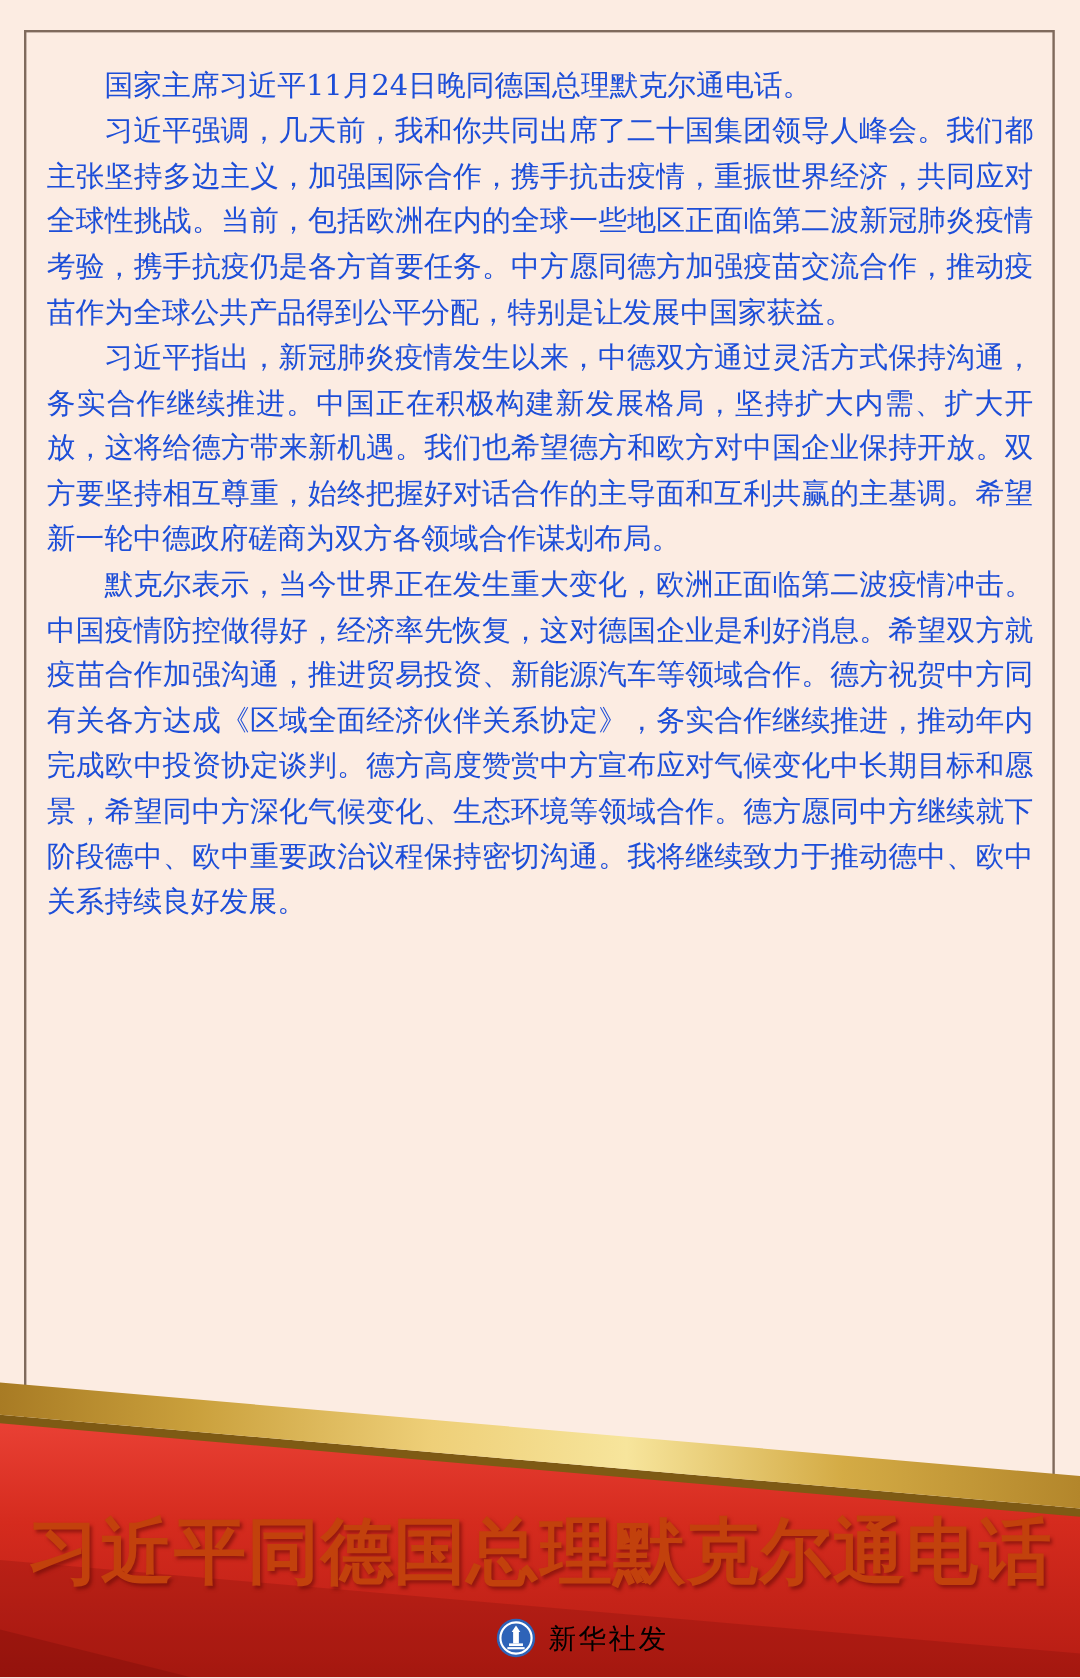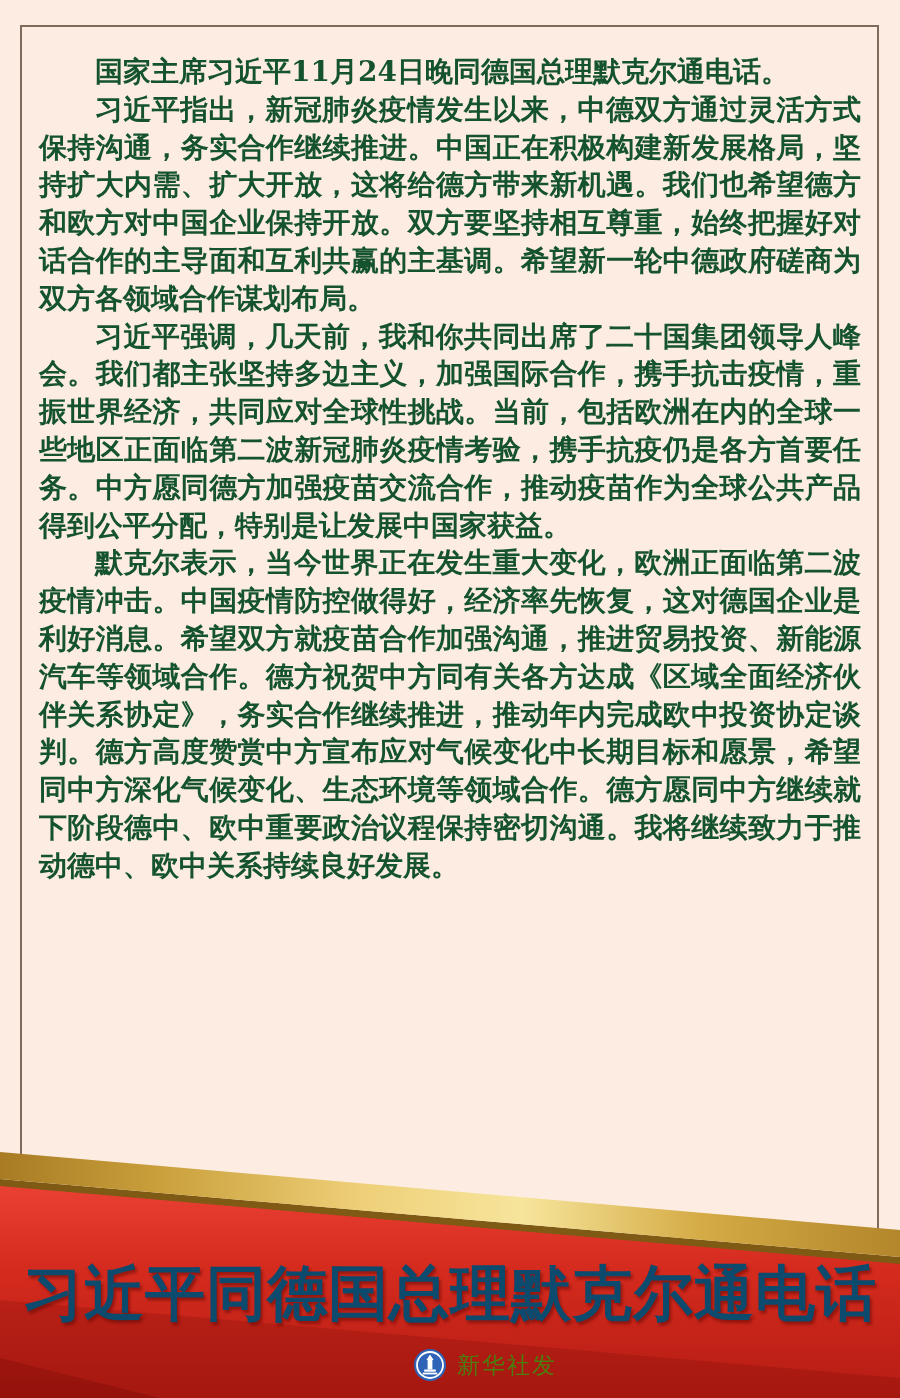--- a/index.html
+++ b/index.html
@@ -8,61 +8,60 @@
 
   
   .frame{
     position:absolute;left:20px;top:25px;width:859px;height:1365px;
     border:2px solid #7f6a5c;box-sizing:border-box;background:transparent;
   }
 
   
   .article{
     position:absolute;left:39px;top:53px;width:822px;
-    color:#14532d;font-size:28px;line-height:37.8px;
+    color:#1d4ed8;font-size:24px;line-height:37.8px;
     text-align:justify;text-justify:inter-character;
     font-family:"DejaVu Serif","Liberation Serif",serif;
-    font-weight:bold;
   }
   .article p{margin:0;text-indent:2em;}
 
   
   .banner-svg{position:absolute;left:0;top:0;width:900px;height:1398px;pointer-events:none;}
 
   
   .banner-title{
     position:absolute;left:0;top:1260px;width:900px;
     text-align:center;font-size:60px;font-weight:bold;
-    color:#0c4a6e;letter-spacing:1px;line-height:1.1;
+    color:#c2410c;letter-spacing:1px;line-height:1.1;
     font-family:"DejaVu Serif","Liberation Serif",serif;
     text-shadow:2px 3px 3px rgba(100,10,5,0.55);
   }
 
   
   .footer{
     position:absolute;left:0;top:1348px;width:900px;
     display:flex;align-items:center;justify-content:center;gap:10px;
     transform:translateX(35px);
   }
   .footer-credit{
-    color:#4d7c0f;font-size:23px;letter-spacing:2px;
+    color:#000000;font-size:23px;letter-spacing:2px;
     font-family:"DejaVu Serif","Liberation Serif",serif;
   }
 </style>
 </head>
 <body>
 
 <div class="poster">
 
   <div class="frame"></div>
 
   <div class="article">
     <p>国家主席习近平11月24日晚同德国总理默克尔通电话。</p>
+    <p>习近平强调，几天前，我和你共同出席了二十国集团领导人峰会。我们都主张坚持多边主义，加强国际合作，携手抗击疫情，重振世界经济，共同应对全球性挑战。当前，包括欧洲在内的全球一些地区正面临第二波新冠肺炎疫情考验，携手抗疫仍是各方首要任务。中方愿同德方加强疫苗交流合作，推动疫苗作为全球公共产品得到公平分配，特别是让发展中国家获益。</p>
     <p>习近平指出，新冠肺炎疫情发生以来，中德双方通过灵活方式保持沟通，务实合作继续推进。中国正在积极构建新发展格局，坚持扩大内需、扩大开放，这将给德方带来新机遇。我们也希望德方和欧方对中国企业保持开放。双方要坚持相互尊重，始终把握好对话合作的主导面和互利共赢的主基调。希望新一轮中德政府磋商为双方各领域合作谋划布局。</p>
-    <p>习近平强调，几天前，我和你共同出席了二十国集团领导人峰会。我们都主张坚持多边主义，加强国际合作，携手抗击疫情，重振世界经济，共同应对全球性挑战。当前，包括欧洲在内的全球一些地区正面临第二波新冠肺炎疫情考验，携手抗疫仍是各方首要任务。中方愿同德方加强疫苗交流合作，推动疫苗作为全球公共产品得到公平分配，特别是让发展中国家获益。</p>
     <p>默克尔表示，当今世界正在发生重大变化，欧洲正面临第二波疫情冲击。中国疫情防控做得好，经济率先恢复，这对德国企业是利好消息。希望双方就疫苗合作加强沟通，推进贸易投资、新能源汽车等领域合作。德方祝贺中方同有关各方达成《区域全面经济伙伴关系协定》，务实合作继续推进，推动年内完成欧中投资协定谈判。德方高度赞赏中方宣布应对气候变化中长期目标和愿景，希望同中方深化气候变化、生态环境等领域合作。德方愿同中方继续就下阶段德中、欧中重要政治议程保持密切沟通。我将继续致力于推动德中、欧中关系持续良好发展。</p>
   </div>
 
   <svg class="banner-svg" viewBox="0 0 900 1398" xmlns="http://www.w3.org/2000/svg">
     <defs>
       <linearGradient id="goldGrad" x1="0" y1="0" x2="1" y2="0">
         <stop offset="0" stop-color="#a87b24"></stop>
         <stop offset="0.18" stop-color="#caa03c"></stop>
         <stop offset="0.40" stop-color="#eecf78"></stop>
         <stop offset="0.58" stop-color="#f7e59c"></stop>

